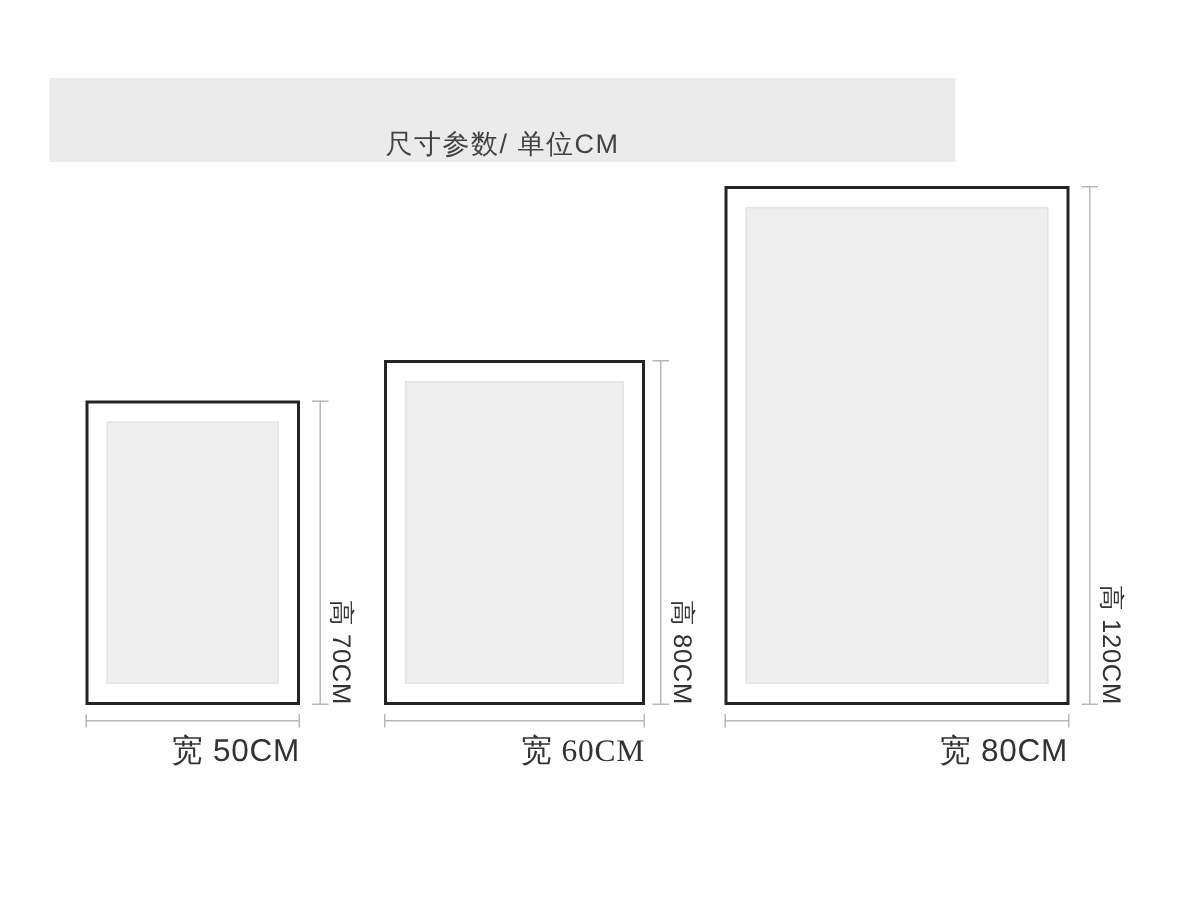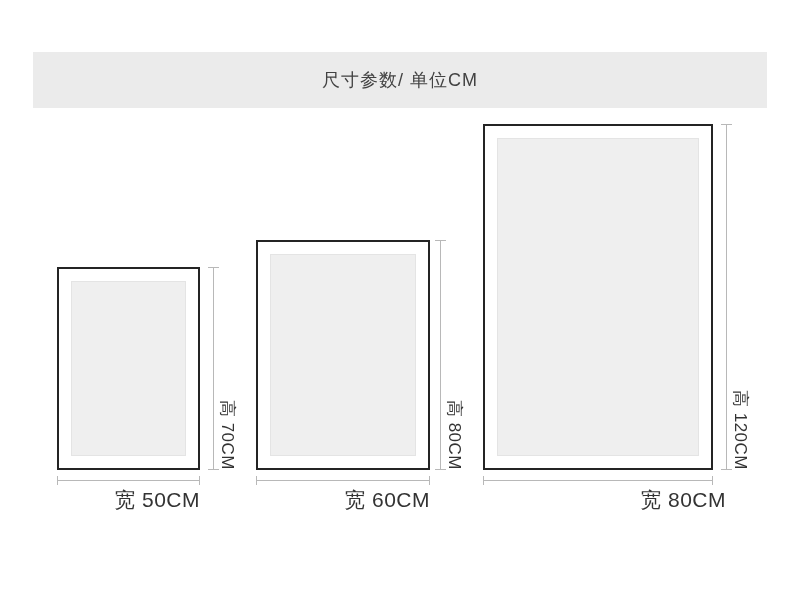--- a/index.html
+++ b/index.html
@@ -14,25 +14,25 @@
     height: 600px;
     background: #ffffff;
     overflow: hidden;
   }
 
   
   .header {
     position: absolute;
     left: 33px;
     top: 52px;
-    width: 734px;
+    width: 604px;
     height: 56px;
     background: var(--header-bg, #ebebeb);
     display: flex;
-    align-items: center;
+    align-items: flex-end;
     justify-content: center;
   }
   .header .title {
     font-size: 18px;
     letter-spacing: 1px;
     color: var(--title-text, #424242);
   }
 
   
   .frame {
@@ -108,27 +108,27 @@
   .f1 .frame  { left: 57px;  top: 267px; width: 143px; height: 203px; }
   .f1 .vline  { left: 213px; top: 267px; height: 203px; }
   .f1 .vlabel { right: 583px; }
   .f1 .hline  { left: 57px;  width: 143px; }
   .f1 .wlabel { right: 600px; }
 
   .f2 .frame  { left: 256px; top: 240px; width: 174px; height: 230px; }
   .f2 .vline  { left: 440px; top: 240px; height: 230px; }
   .f2 .vlabel { right: 356px; }
   .f2 .hline  { left: 256px; width: 174px; }
-  .f2 .wlabel { right: 370px; }
+  .f2 .wlabel { right: 370px; font-family: Liberation Serif, serif; }
 
   .f3 .frame  { left: 483px; top: 124px; width: 230px; height: 346px; }
   .f3 .vline  { left: 726px; top: 124px; height: 346px; }
   .f3 .vlabel { right: 70px; }
   .f3 .hline  { left: 483px; width: 230px; }
-  .f3 .wlabel { right: 74px; }
+  .f3 .wlabel { right: 88px; }
 </style>
 </head>
 <body>
 
 <div class="canvas">
 
   <div class="header">
     <div class="title">尺寸参数/ 单位CM</div>
   </div>
 

